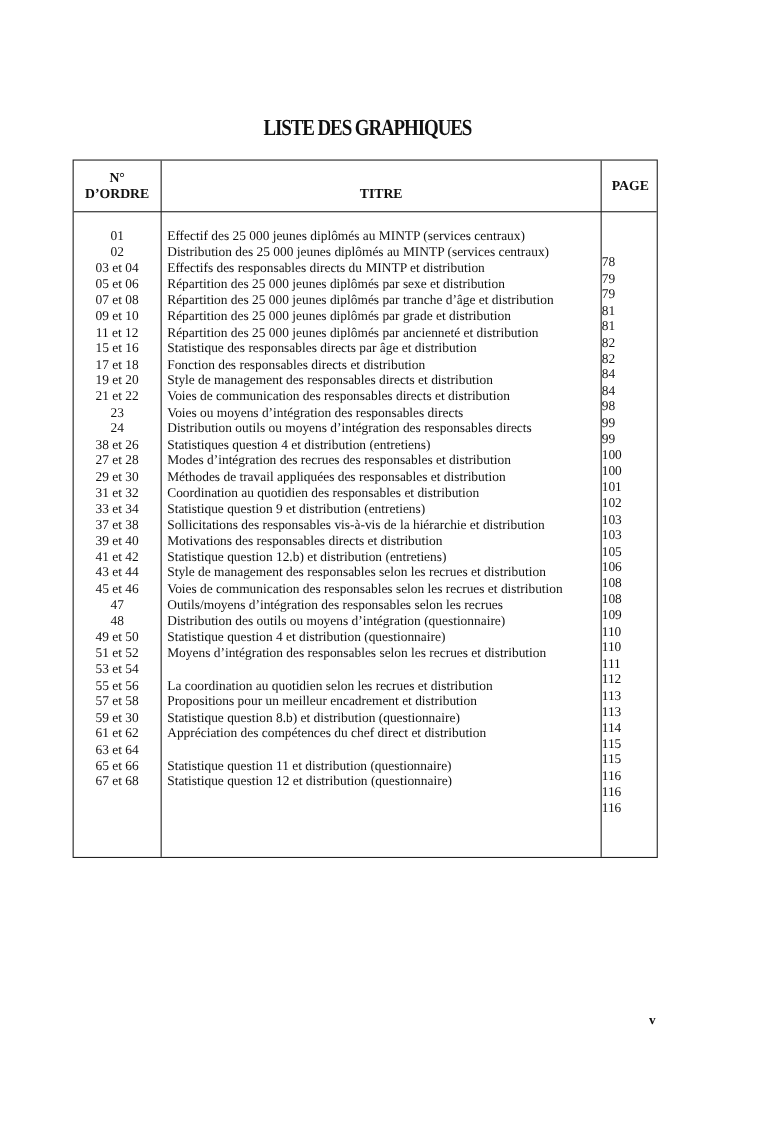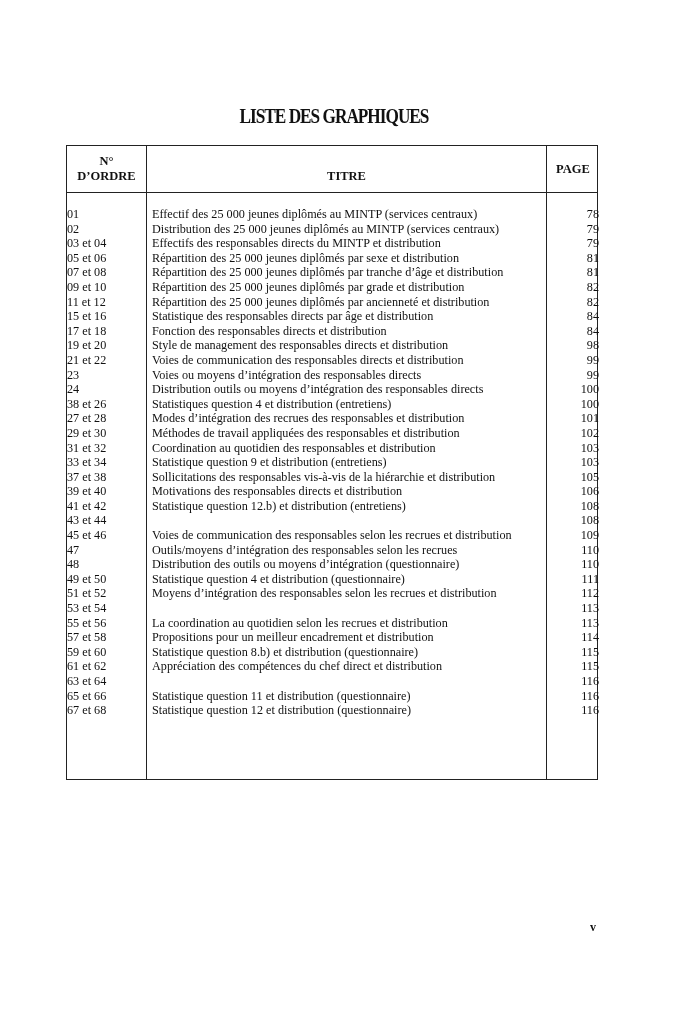--- a/index.html
+++ b/index.html
@@ -19,23 +19,23 @@
   .vline { position: absolute; top: 0; bottom: 0; width: 0; border-left: 1.5px solid #222; }
   .vline.c1 { left: 79px; }
   .vline.c2 { left: 479px; }
   .hline { position: absolute; left: 0; right: 0; top: 46px; height: 0; border-top: 1.5px solid #222; }
   .hdr { position: absolute; font-weight: bold; font-size: 12.5px; text-align: center; }
   .hdr.num { left: 0; width: 79px; top: 8px; line-height: 15px; }
   .hdr.titre { left: 80px; width: 399px; top: 23px; }
   .hdr.page { left: 480px; width: 52px; top: 16px; }
   .rows { position: absolute; left: 0; right: 0; top: 61px; }
   .row { position: relative; height: 14.6px; font-size: 12.2px; line-height: 14.6px; white-space: nowrap; }
-  .row .n { position: absolute; left: 0; width: 79px; }
+  .row .n { position: absolute; left: 0; width: 79px; text-align: center; }
   .row .t { position: absolute; left: 85px; }
-  .row .p { position: absolute; left: 480px; width: 52px; text-align: right; }
+  .row .p { position: absolute; left: 480px; width: 52px; text-align: left; margin-top: 24px; }
   .page-num { position: absolute; left: 590px; top: 920px; font-weight: bold; font-size: 12px; }
 </style>
 </head>
 <body>
 
 <div class="title">LISTE DES GRAPHIQUES</div>
 
 <div class="table">
   <div class="vline c1"></div>
   <div class="vline c2"></div>
@@ -149,20 +149,21 @@
         <span class="t">Motivations des responsables directs et  distribution</span>
         <span class="p">106</span>
       </div>
       <div class="row">
         <span class="n">41 et 42</span>
         <span class="t">Statistique question 12.b) et distribution (entretiens)</span>
         <span class="p">108</span>
       </div>
       <div class="row">
         <span class="n">43 et 44</span>
+        <span class="t">Style de management des responsables selon les recrues et distribution</span>
         <span class="p">108</span>
       </div>
       <div class="row">
         <span class="n">45 et 46</span>
         <span class="t">Voies de communication des responsables selon les recrues et distribution</span>
         <span class="p">109</span>
       </div>
       <div class="row">
         <span class="n">47</span>
         <span class="t">Outils/moyens d’intégration des responsables selon les recrues</span>
@@ -191,21 +192,21 @@
         <span class="n">55 et 56</span>
         <span class="t">La coordination  au quotidien selon les recrues et distribution</span>
         <span class="p">113</span>
       </div>
       <div class="row">
         <span class="n">57 et 58</span>
         <span class="t">Propositions pour un meilleur encadrement et distribution</span>
         <span class="p">114</span>
       </div>
       <div class="row">
-        <span class="n">59 et 60</span>
+        <span class="n">59 et 30</span>
         <span class="t">Statistique question 8.b) et distribution (questionnaire)</span>
         <span class="p">115</span>
       </div>
       <div class="row">
         <span class="n">61 et 62</span>
         <span class="t">Appréciation des compétences du chef direct et distribution</span>
         <span class="p">115</span>
       </div>
       <div class="row">
         <span class="n">63 et 64</span>

